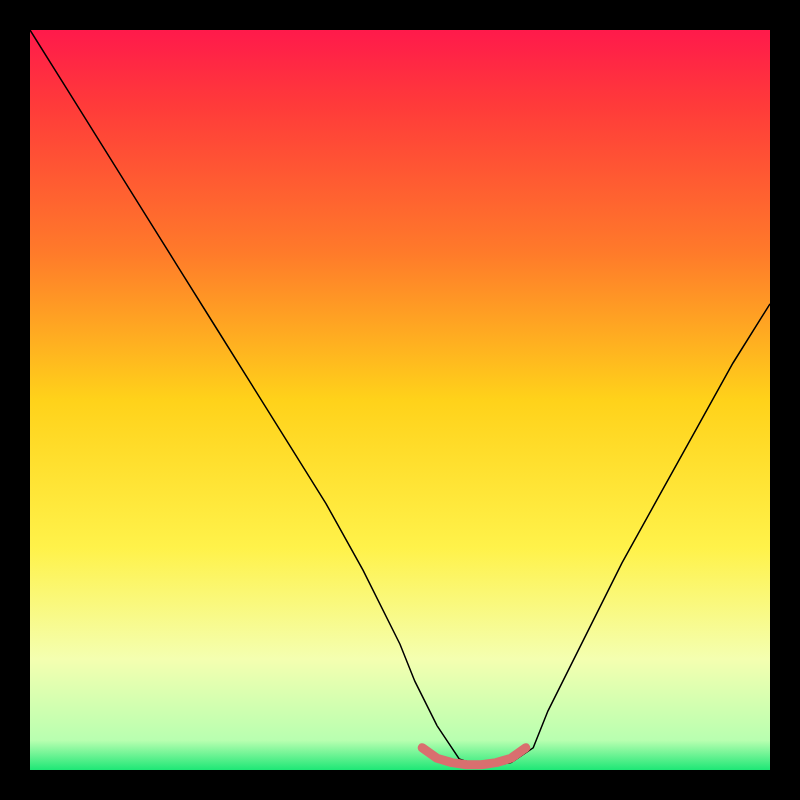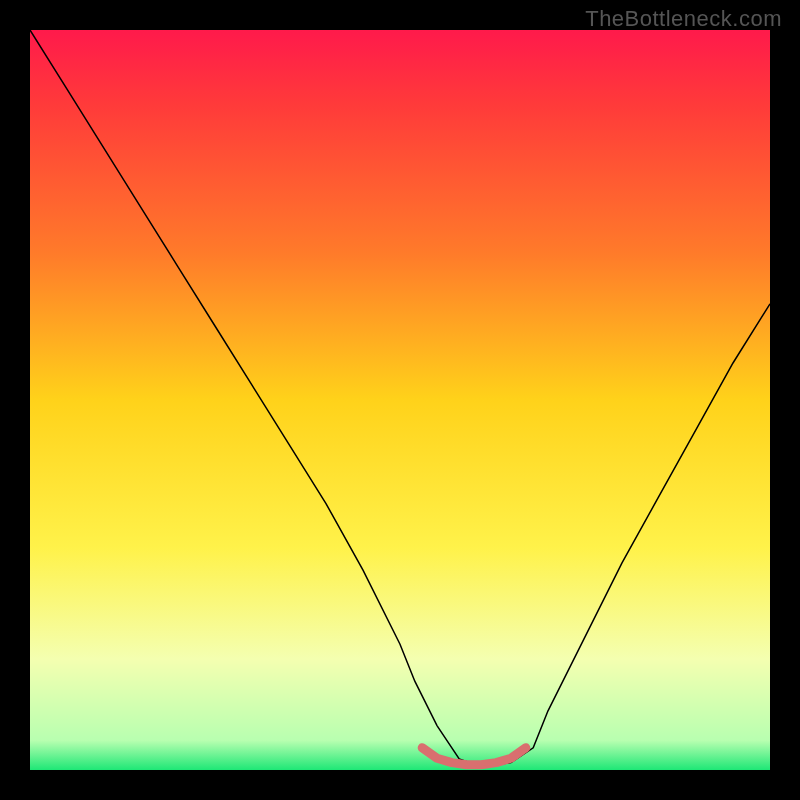--- a/index.html
+++ b/index.html
@@ -37,21 +37,20 @@
   .plot svg {
     display: block;
     width: 740px;
     height: 740px;
   }
 </style>
 </head>
 <body>
 
 <div class="frame">
-  <div class="watermark">TheBottleneck.com</div>
 
   <div class="plot">
     <svg viewBox="0 0 740 740" preserveAspectRatio="none">
       <defs>
         <linearGradient id="bg-grad" x1="0" y1="0" x2="0" y2="1">
 
         <stop offset="0%" stop-color="#ff1a4b"></stop>
             <stop offset="10%" stop-color="#ff3a3a"></stop>
             <stop offset="30%" stop-color="#ff7a2a"></stop>
             <stop offset="50%" stop-color="#ffd21a"></stop>

